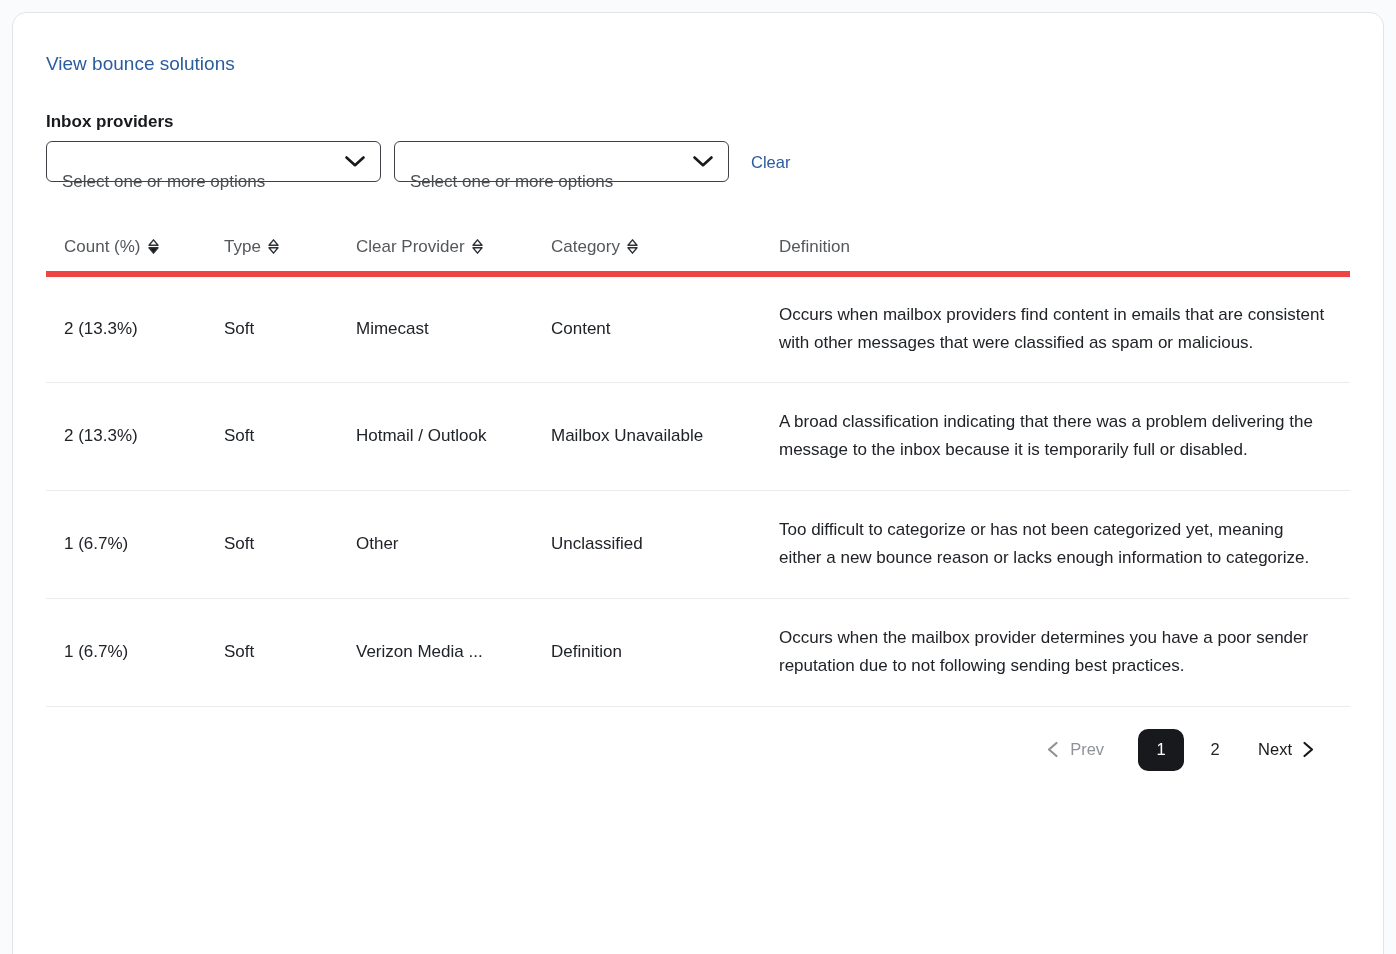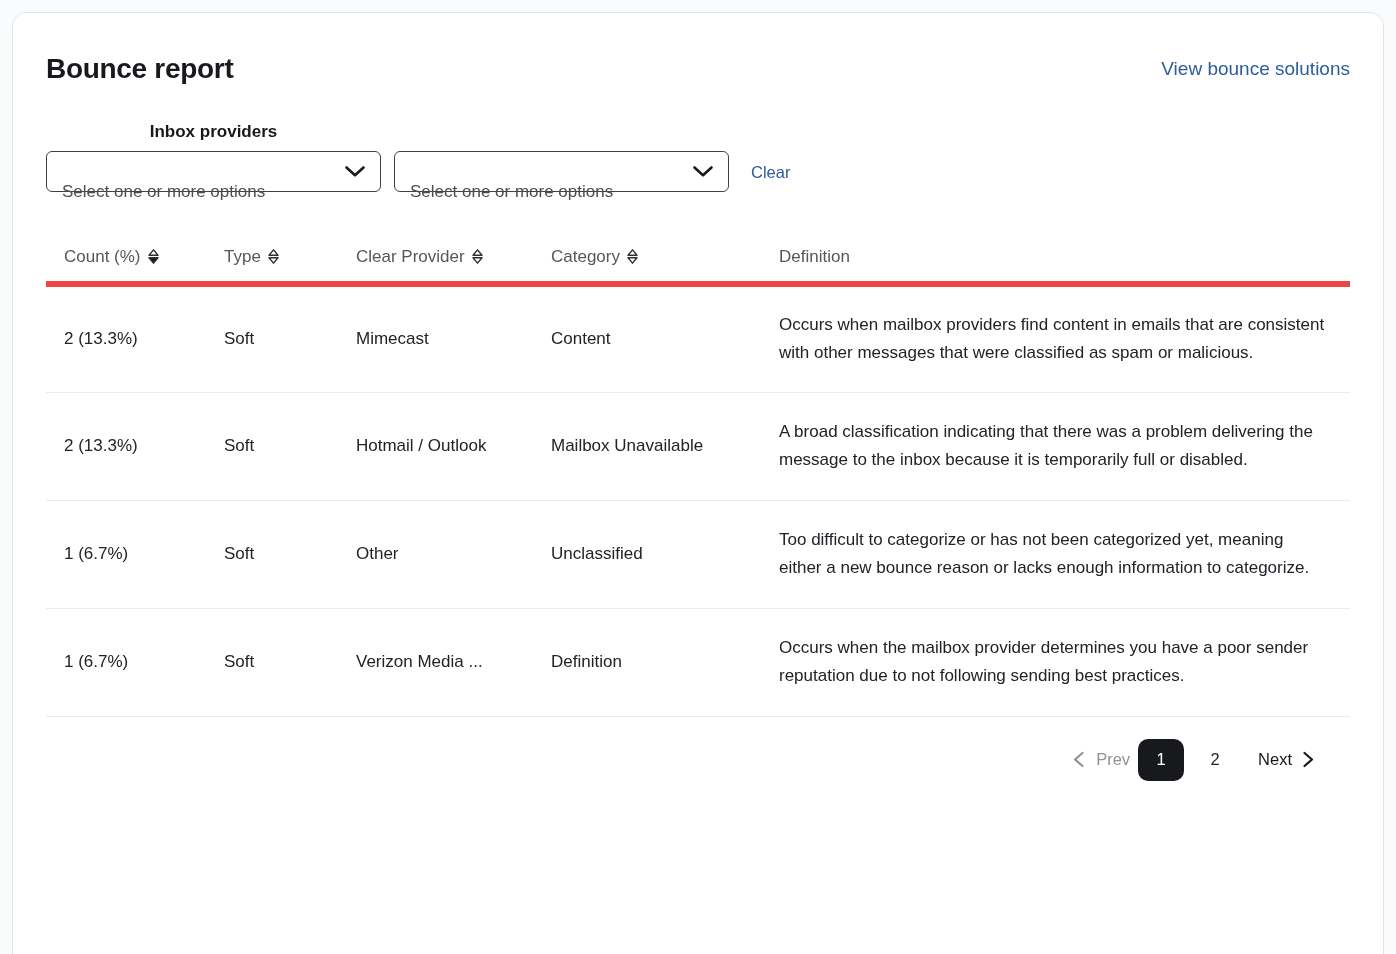--- a/index.html
+++ b/index.html
@@ -18,21 +18,21 @@
     border-radius:14px;
     padding:40px 33px 0 33px;
   }
   .card-header { display:flex; justify-content:space-between; align-items:center; }
   .page-title {
     font-size:28px; font-weight:700; color:#17191c; letter-spacing:-0.3px; margin:0;
   }
   .link { color:#2b5c9e; text-decoration:none; cursor:pointer; }
   .top-link { font-size:19px; }
 
-  .filters { display:flex; align-items:flex-end; margin-top:37px;text-align:center; }
+  .filters { display:flex; align-items:flex-end; margin-top:37px; }
   .filter-group { margin-right:13px; }
   .filter-label {
     display:block; font-size:17px; font-weight:600; color:#17191c; margin-bottom:9px;
   }
   .select-box {
     width:335px; height:41px;
     border:1px solid #3e4247; border-radius:6px;
     display:flex; align-items:center; justify-content:space-between;
     padding:0 15px; background:#fff; cursor:pointer;
   }
@@ -68,39 +68,38 @@
 
   .pagination {
     display:flex; justify-content:flex-end; align-items:center;
     margin-top:22px; margin-right:35px; font-size:16.5px;
   }
   .pager-btn {
     display:flex; align-items:center; background:none; border:none;
     font-family:inherit; font-size:16.5px; cursor:pointer; padding:0;
   }
   .pager-btn .chev { width:13px; height:17px; }
-  .prev-btn { color:#8f9296; margin-right:4px; }
+  .prev-btn { color:#8f9296; margin-right:30px; }
   .prev-btn .chev { margin-right:11px; }
   .next-btn { color:#17191c; margin-left:16px; }
   .next-btn .chev { margin-left:10px; }
   .pages { display:flex; align-items:center; }
   .page-btn {
     min-width:46px; height:42px; margin:0 4px;
     border:none; border-radius:10px; background:transparent;
     font-family:inherit; font-size:16.5px; color:#1f2226; cursor:pointer;
   }
   .page-btn.active { background:#17191c; color:#ffffff; }
 </style>
 </head>
 <body>
 
 <div class="card">
 
   <div class="card-header">
-    <h1 class="page-title">Bounce report</h1>
     <a class="link top-link">View bounce solutions</a>
   </div>
 
   <div class="filters">
     <div class="filter-group">
       <span class="filter-label">Inbox providers</span>
       <div class="select-box">
         <span class="select-placeholder">Select one or more options</span>
         <svg class="chevron-down" viewBox="0 0 20 11" fill="none">
           <polyline points="1.5,1.5 10,9.2 18.5,1.5" stroke="#17191c" stroke-width="2.6" stroke-linecap="round" stroke-linejoin="round"></polyline>

